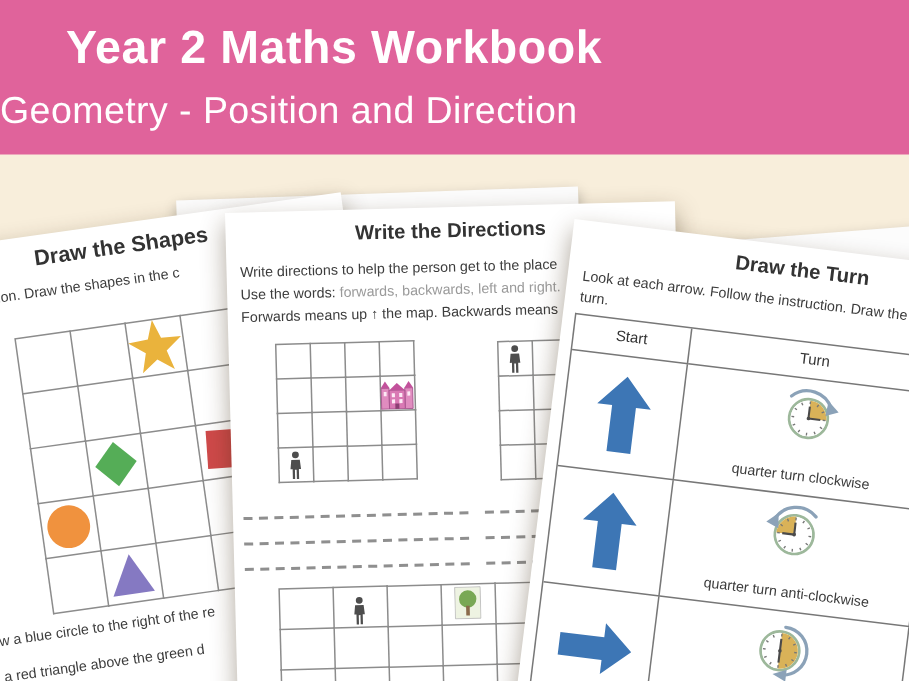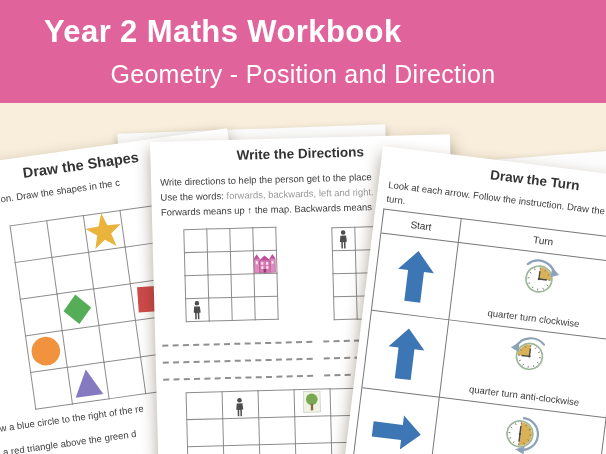--- a/index.html
+++ b/index.html
@@ -2,21 +2,21 @@
 <html><head>
 <meta charset="utf-8">
 <style>
   html,body{margin:0;padding:0;}
   .stage{position:relative;width:606px;height:454px;overflow:hidden;
          font-family:"Liberation Sans","DejaVu Sans",sans-serif;}
   
   .banner{position:absolute;left:0;top:0;width:606px;height:103px;z-index:10;}
   .h-title{position:absolute;left:0;top:14px;width:100%;text-align:left;
            color:#fff;font-size:31px;font-weight:800;letter-spacing:.4px;padding-left:44px;}
-  .h-sub{position:absolute;left:0;top:60px;width:100%;text-align:center;
+  .h-sub{position:absolute;left:0;top:60px;width:100%;text-align:left;
          color:#fff;font-size:25px;font-weight:400;letter-spacing:.3px;}
   
   .sliver{position:absolute;background:#fcfcfc;box-shadow:0 4px 9px rgba(0,0,0,.28);z-index:1;}
   .sliver-a{left:118px;top:129px;width:268px;height:38px;transform:rotate(-2deg);}
   .sliver-b{left:438px;top:156px;width:210px;height:48px;transform:rotate(-4.5deg);}
   .page{position:absolute;background:#fff;box-shadow:0 7px 16px rgba(60,40,15,.42);}
   .page-left{left:-70px;top:170px;width:300px;height:400px;transform:rotate(-8deg);transform-origin:top left;z-index:2;}
   .page-mid{left:150px;top:142px;width:300px;height:340px;transform:rotate(-1.5deg);transform-origin:top left;z-index:3;}
   .page-right{left:383px;top:146px;width:400px;height:440px;transform:rotate(7deg);transform-origin:top left;z-index:4;}
   .p-title{position:absolute;top:8px;left:0;width:300px;text-align:center;

